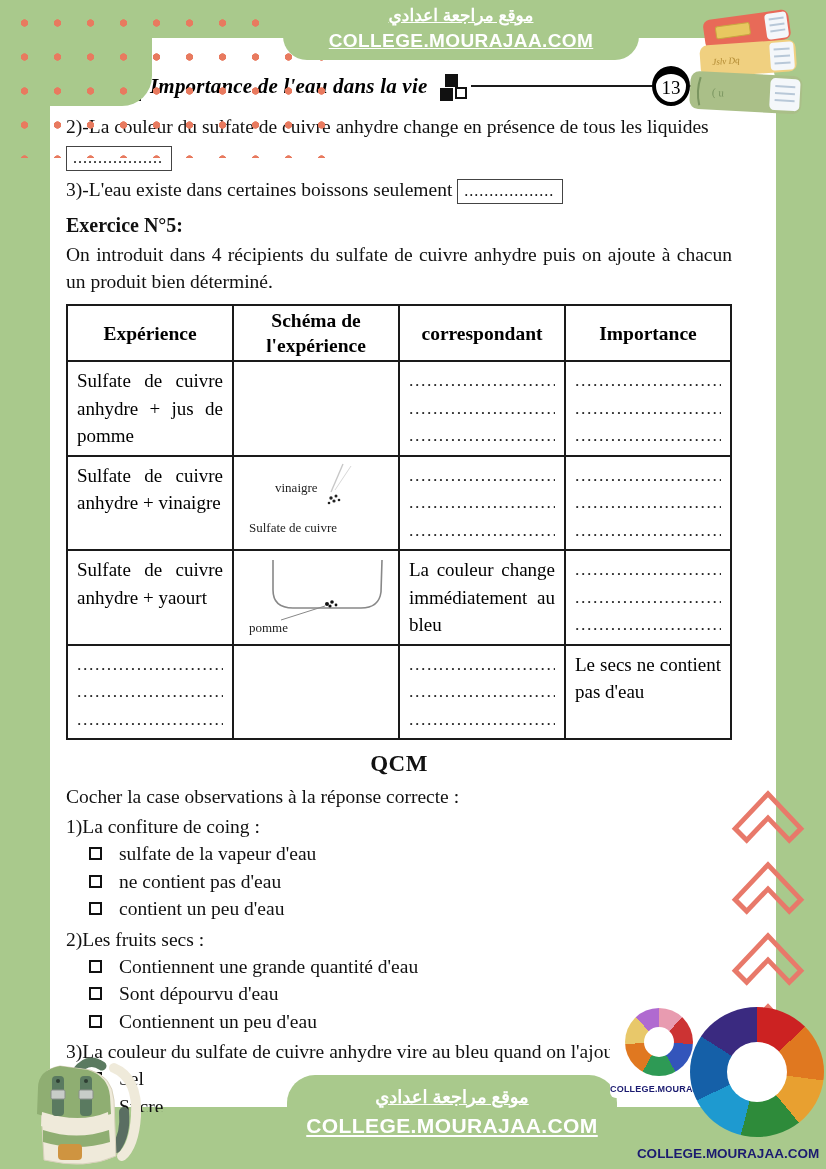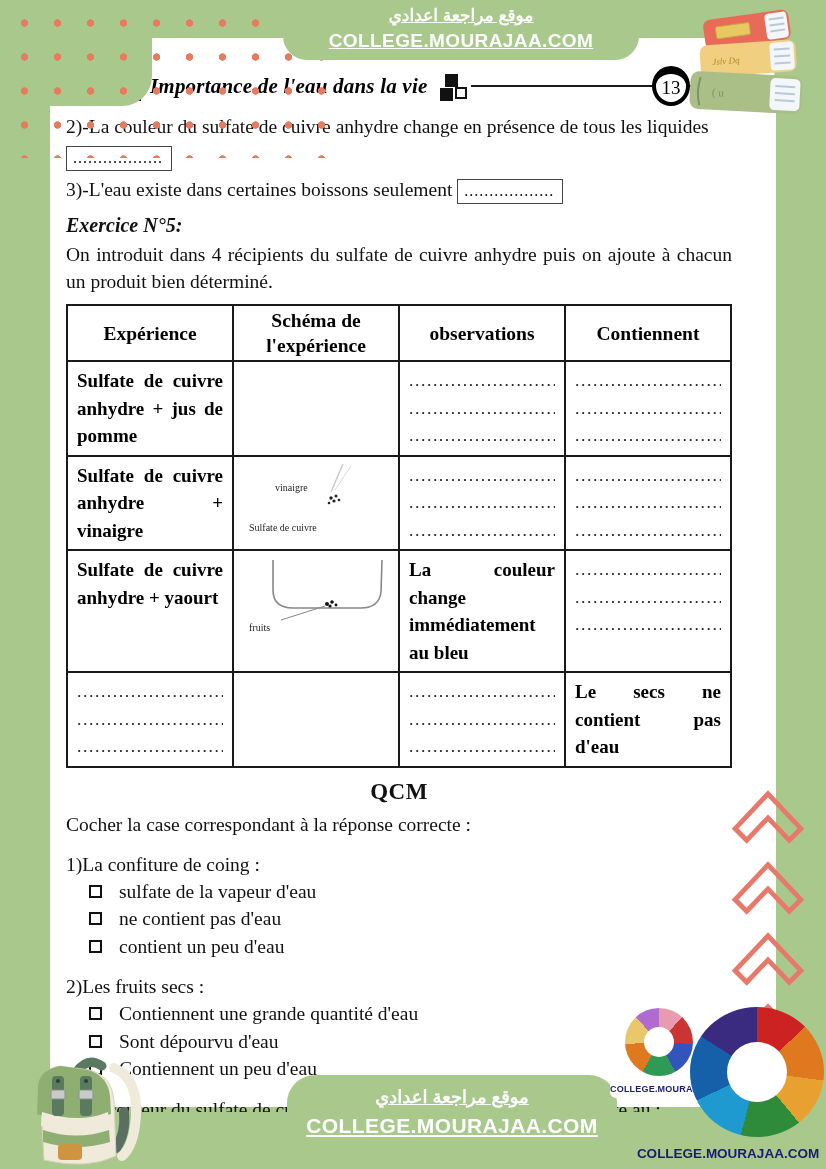--- a/index.html
+++ b/index.html
@@ -42,41 +42,41 @@
   .deco-sq.mir { transform:scaleX(-1); margin:0 4px 0 10px; }
   .doc-title { font-size:21px; font-weight:bold; font-style:italic; white-space:nowrap; letter-spacing:.2px; }
   .page-circle { flex:none; width:38px; height:40px; border:4px solid #000; border-top-width:8px; border-radius:50%;
                  display:flex; align-items:center; justify-content:center; font-size:19px; background:#fff; }
 
   
   .body-text { font-size:19.5px; line-height:27px; color:#111; }
   .para { margin-top:9px; text-align:justify; }
   .answer-box { display:inline-block; border:1.5px solid #444; line-height:19px; padding:1px 8px 3px 6px;
                 letter-spacing:1px; font-size:16px; vertical-align:middle; overflow:hidden; white-space:nowrap; max-width:120px;}
-  .bold-head { font-weight:bold; margin-top:8px; font-size:20px;font-style:italic; }
+  .bold-head { font-weight:bold; margin-top:8px; font-size:20px; }
 
   
   table.exp { border-collapse:collapse; width:666px; margin-top:9px; table-layout:fixed; }
   table.exp, table.exp th, table.exp td { border:2px solid #1a1a1a; }
   table.exp th { height:52px; font-size:19.5px; font-weight:bold; text-align:center; padding:2px 10px; line-height:25px; }
   table.exp td { vertical-align:top; padding:5px 9px; font-size:19px; line-height:27.5px; overflow:hidden; }
   td.c-exp { width:166px; } td.c-sch { width:164px; } td.c-obs { width:165px; } td.c-con { width:171px; }
-  .cell-text { text-align:justify;font-weight:bold; }
+  .cell-text { text-align:justify; }
   .dots-line { white-space:nowrap; overflow:hidden; letter-spacing:1.6px; font-size:17.5px; line-height:27.5px; color:#222; }
   .row-h1 td { height:84px; } .row-h2 td { height:82px; } .row-h3 td { height:83px; } .row-h4 td { height:84px; }
 
   
   .schema-wrap { position:relative; width:100%; height:72px; font-size:11px; color:#333; }
-  .schema-wrap .lbl { position:absolute; font-size:10px; color:#222; white-space:nowrap; }
+  .schema-wrap .lbl { position:absolute; font-size:13px; color:#222; white-space:nowrap; }
   .schema-wrap svg { position:absolute; left:0; top:0; }
 
   
   .qcm-heading { text-align:center; font-weight:bold; font-size:23px; margin-top:10px; letter-spacing:.5px; }
   .qcm-intro { margin-top:6px; }
-  .qcm-q { margin-top:13px; }
+  .qcm-q { margin-top:3px; }
   .qcm-opt { display:flex; align-items:center; padding-left:23px; height:27.5px; }
   .chk { flex:none; width:13px; height:13px; border:2px solid #111; margin-right:17px; background:#fff; }
 
   
   .chevrons { position:absolute; left:728px; top:786px; width:82px; z-index:3; }
   .chevrons svg { display:block; margin-bottom:11px; }
 
   
   .footer-bar { position:absolute; left:0; right:0; bottom:0; height:57px; background:#a9c98c; z-index:3; }
   .footer-tab { position:absolute; left:287px; bottom:0; width:330px; height:94px; background:#a9c98c;
@@ -137,22 +137,22 @@
       </p>
       <p class="bold-head">Exercice N°5:</p>
       <p class="para" style="margin-top:2px;">On introduit dans 4 récipients du sulfate de cuivre anhydre puis on ajoute à chacun un produit bien déterminé.</p>
     </div>
 
     <table class="exp">
       <thead>
           <tr>
             <th>Expérience</th>
             <th>Schéma de l'expérience</th>
-            <th>observations</th>
-            <th>Contiennent</th>
+            <th>correspondant</th>
+            <th>Importance</th>
           </tr>
         </thead>
       <tbody>
           <tr class="row-h1">
             <td class="c-exp">
               <div class="cell-text">Sulfate de cuivre anhydre + jus de pomme</div>
             </td>
             <td class="c-sch"></td>
             <td class="c-obs">
               <div class="dots-line">............................</div>
@@ -202,21 +202,21 @@
             <td class="c-sch">
               <div class="schema-wrap">
                 <svg width="146" height="76" viewBox="0 0 146 76">
                   <path d="M30,4 L30,34 Q30,52 50,52 L118,52 Q136,52 138,36 L139,4" fill="none" stroke="#888" stroke-width="1.6"></path>
                   <circle cx="84" cy="48" r="2" fill="#111"></circle>
                   <circle cx="89" cy="46" r="1.8" fill="#111"></circle>
                   <circle cx="87" cy="50" r="1.6" fill="#111"></circle>
                   <circle cx="93" cy="49" r="1.4" fill="#111"></circle>
                   <line x1="38" y1="64" x2="82" y2="50" stroke="#888" stroke-width="1"></line>
                 </svg>
-                <span class="lbl" style="left:6px; top:58px;">fruits</span>
+                <span class="lbl" style="left:6px; top:58px;">pomme</span>
               </div>
             </td>
             <td class="c-obs">
               <div class="cell-text">La couleur change immédiatement au bleu</div>
             </td>
             <td class="c-con">
               <div class="dots-line">............................</div>
               <div class="dots-line">............................</div>
               <div class="dots-line">............................</div>
             </td>
@@ -235,21 +235,21 @@
             </td>
             <td class="c-con">
               <div class="cell-text">Le secs ne contient pas d'eau</div>
             </td>
           </tr>
         </tbody>
     </table>
 
     <div class="body-text">
       <div class="qcm-heading">QCM</div>
-      <p class="qcm-intro">Cocher la case correspondant à la réponse correcte :</p>
+      <p class="qcm-intro">Cocher la case observations à la réponse correcte :</p>
       <div id="qcm-container">
           <p class="qcm-q">1)La confiture de coing :</p>
           <div class="qcm-opt">
             <span class="chk"></span>
             <span>sulfate de la vapeur d'eau</span>
           </div>
           <div class="qcm-opt">
             <span class="chk"></span>
             <span>ne contient pas d'eau</span>
           </div>

